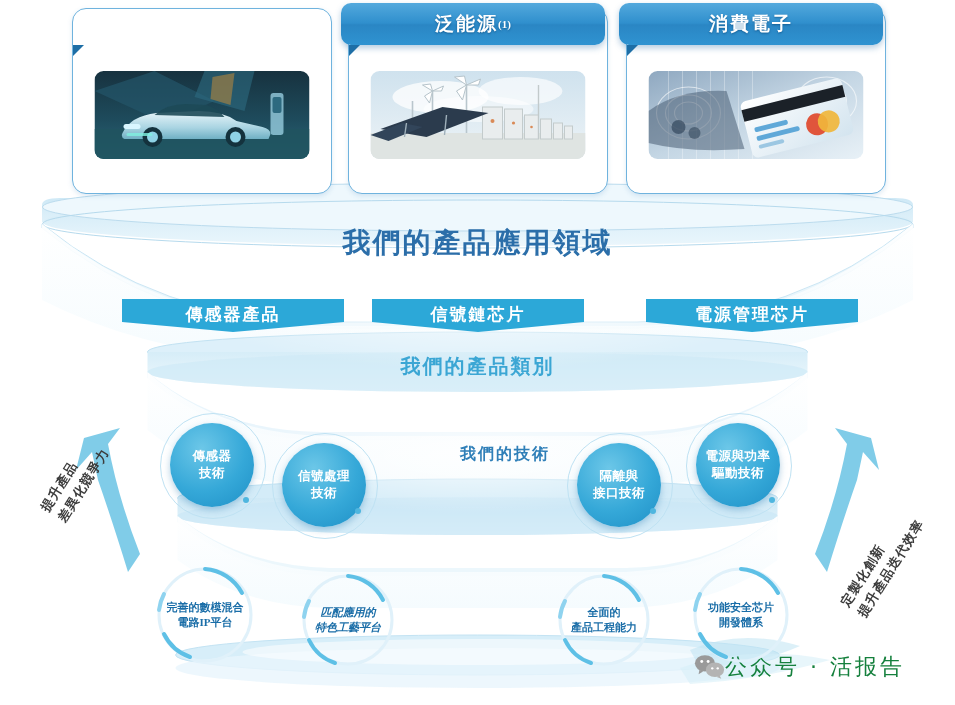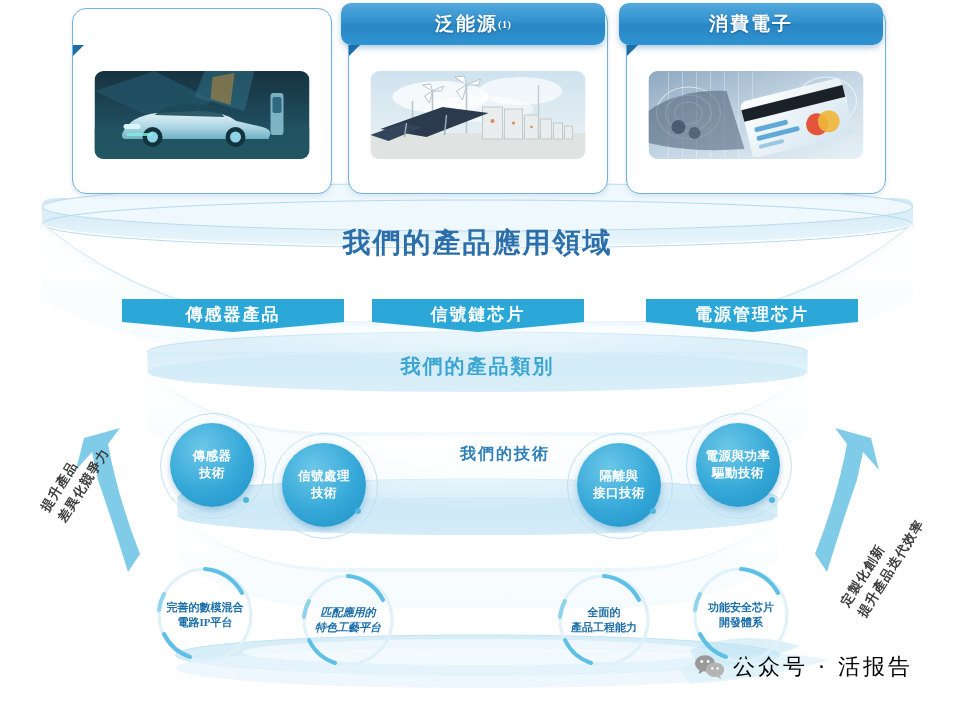--- a/index.html
+++ b/index.html
@@ -115,22 +115,22 @@
   
   .arrow-label{
     position:absolute;color:#3c3c3c;font-size:13px;font-weight:bold;
     line-height:1.5;white-space:nowrap;letter-spacing:1px;
   }
   .al-left{left:36px;top:505px;transform:rotate(-58deg);transform-origin:0 0;text-align:left;}
   .al-right{left:836px;top:600px;transform:rotate(-58deg);transform-origin:0 0;text-align:left;}
 
   
   .watermark{
-    position:absolute;left:694px;top:652px;display:flex;align-items:center;gap:8px;
-    color:#000000;font-size:22px;letter-spacing:3px;
+    position:absolute;left:694px;top:652px;display:flex;align-items:center;gap:0;
+    color:#15803d;font-size:22px;letter-spacing:3px;
     font-family:"DejaVu Sans","Liberation Sans",sans-serif;
   }
   .wechat-ic{width:31px;height:26px;}
 </style>
 </head>
 <body>
 
 <div id="stage">
 
   <svg class="bg-svg" viewBox="0 0 955 705">

